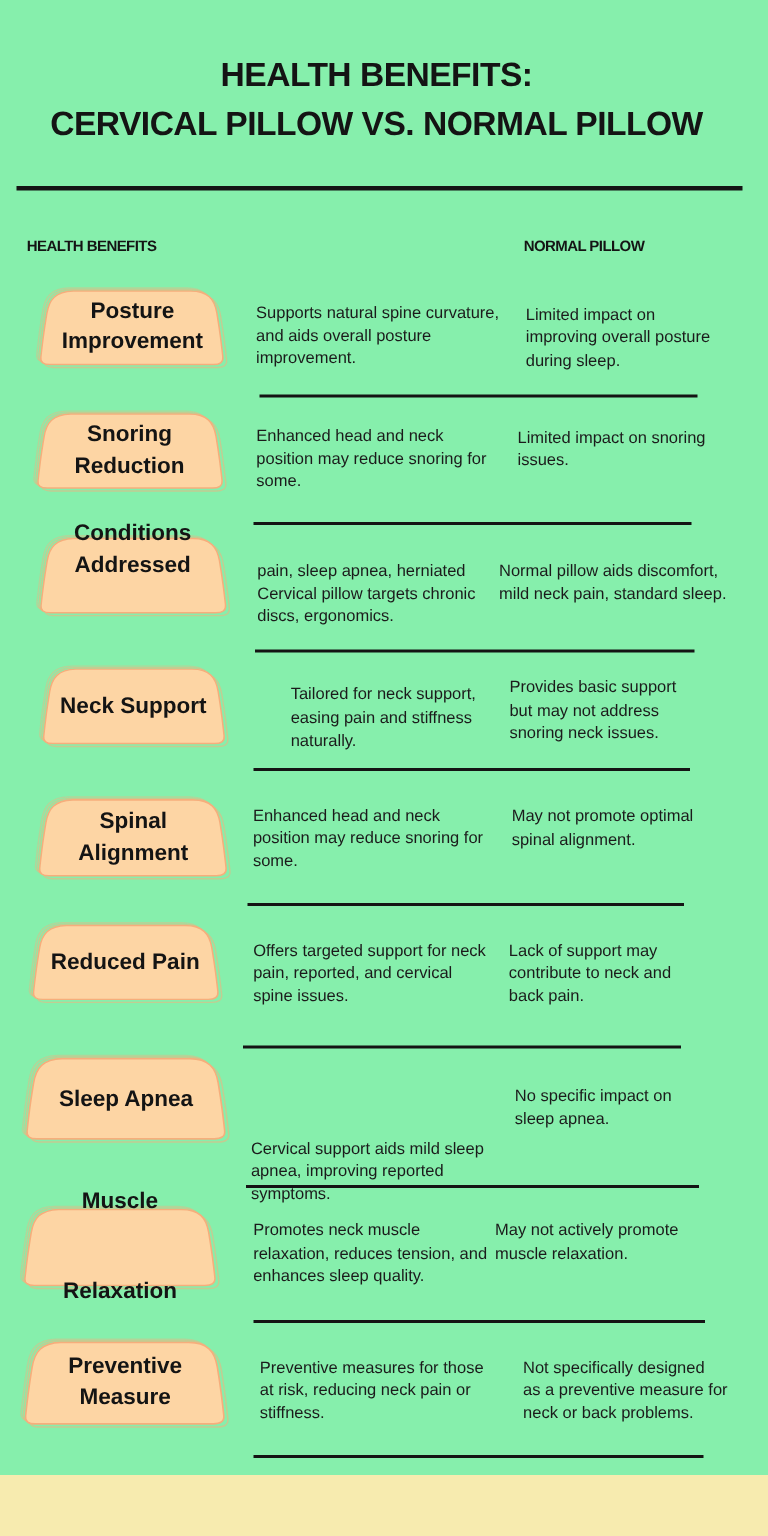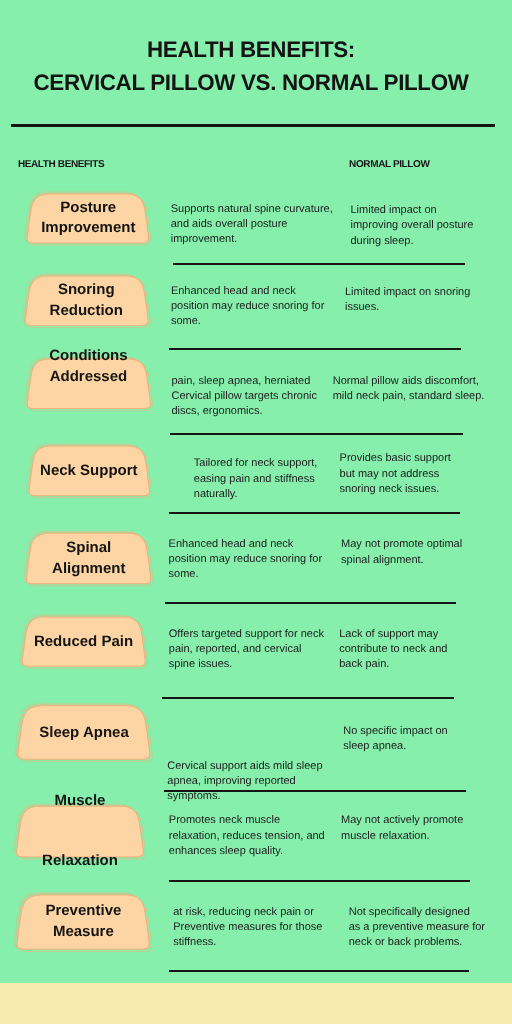--- a/index.html
+++ b/index.html
@@ -206,42 +206,42 @@
       </div>
       <div class="bloblabel" style="left: 17px; top: 705px; width: 134px; height: 56px;">
         <div>Sleep Apnea</div>
       </div>
       <div class="sep" style="top: 880.1px; left: 168.8px; width: 301px;"></div>
       <div class="cell" style="left: 168.8px; top: 813.4px;">
         <div>Promotes neck muscle</div>
         <div>relaxation, reduces tension, and</div>
         <div>enhances sleep quality.</div>
       </div>
-      <div class="cell" style="left: 341px; top: 813.4px;">
+      <div class="cell" style="left: 330px; top: 813.4px;">
         <div>May not actively promote</div>
         <div>muscle relaxation.</div>
       </div>
       <div class="blob" style="left: 7.04186px; top: 796.839px;">
         <svg width="145.91627906976746" height="69.22144212523722" viewBox="0 0 136.4 68.7" preserveAspectRatio="none">
           <g transform="translate(8,8)">
             <use href="#blobpath" fill="none" stroke="#F6AE7C" stroke-width="0.9" opacity="0.55" transform="translate(-1.3,-1.0)"></use>
             <use href="#blobpath" fill="none" stroke="#F6AE7C" stroke-width="0.9" opacity="0.4" transform="translate(-2.6,-2.0)"></use>
             <use href="#blobpath" fill="none" stroke="#F6AE7C" stroke-width="0.9" opacity="0.55" transform="translate(2.4,2.0)"></use>
             <use href="#blobpath" fill="#FDD5A4" stroke="#F6AE7C" stroke-width="1.0"></use>
           </g>
         </svg>
       </div>
       <div class="bloblabel" style="left: 15.6px; top: 804.9px; width: 128.8px; height: 53.1px; gap: 40px;">
         <div>Muscle</div>
         <div>Relaxation</div>
       </div>
       <div class="sep" style="top: 970.3px; left: 168.5px; width: 300.9px;"></div>
       <div class="cell" style="left: 173.2px; top: 904.8px;">
+        <div>Preventive measures for those</div>
         <div>at risk, reducing neck pain or</div>
-        <div>Preventive measures for those</div>
         <div>stiffness.</div>
       </div>
       <div class="cell" style="left: 348.7px; top: 904.8px;">
         <div>Not specifically designed</div>
         <div>as a preventive measure for</div>
         <div>neck or back problems.</div>
       </div>
       <div class="blob" style="left: 7.26977px; top: 884.962px;">
         <svg width="152.26046511627908" height="74.17514231499048" viewBox="0 0 136.4 68.7" preserveAspectRatio="none">
           <g transform="translate(8,8)">

